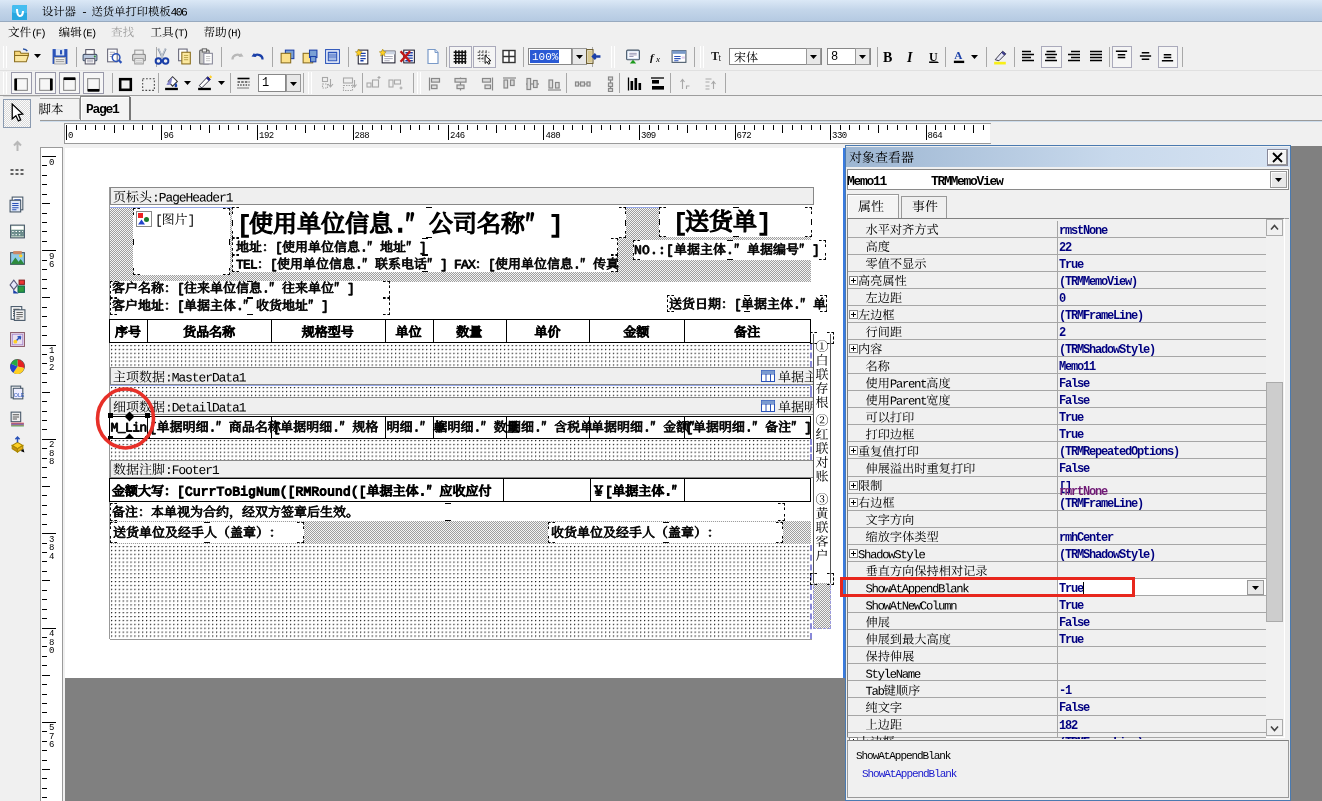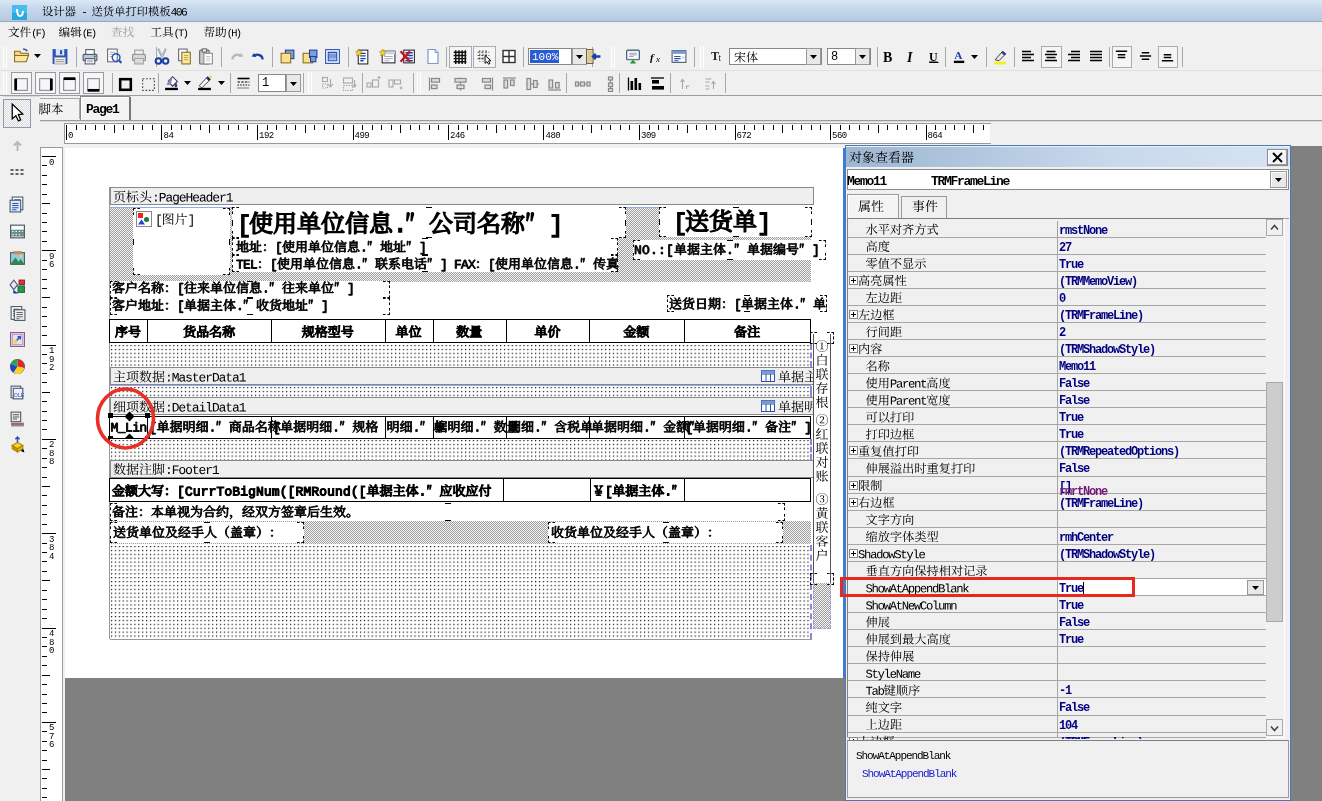--- a/index.html
+++ b/index.html
@@ -596,28 +596,28 @@
       <path d="M889.5 1 V6"></path>
       <path d="M899.5 1 V6"></path>
       <path d="M908.5 1 V9"></path>
       <path d="M918.5 1 V6"></path>
     </g>
   </svg>
 <div style="position:absolute;left:64px;top:123px;width:927px;height:1px;background:#9a9a9a"></div>
 <div style="position:absolute;left:64px;top:123px;width:1px;height:20px;background:#9a9a9a"></div>
 <div style="position:absolute;left:64px;top:142.5px;width:927px;height:1px;background:#9a9a9a"></div>
 <div style="position:absolute;left:68px;top:130.5px;font:9px 'Liberation Mono', monospace;color:#000;white-space:pre;letter-spacing:-0.5px">0</div>
-<div style="position:absolute;left:163.5px;top:130.5px;font:9px 'Liberation Mono', monospace;color:#000;white-space:pre;letter-spacing:-0.5px">84</div>
+<div style="position:absolute;left:163.5px;top:130.5px;font:9px 'Liberation Mono', monospace;color:#000;white-space:pre;letter-spacing:-0.5px">96</div>
 <div style="position:absolute;left:259px;top:130.5px;font:9px 'Liberation Mono', monospace;color:#000;white-space:pre;letter-spacing:-0.5px">192</div>
-<div style="position:absolute;left:354.5px;top:130.5px;font:9px 'Liberation Mono', monospace;color:#000;white-space:pre;letter-spacing:-0.5px">499</div>
+<div style="position:absolute;left:354.5px;top:130.5px;font:9px 'Liberation Mono', monospace;color:#000;white-space:pre;letter-spacing:-0.5px">288</div>
 <div style="position:absolute;left:450px;top:130.5px;font:9px 'Liberation Mono', monospace;color:#000;white-space:pre;letter-spacing:-0.5px">246</div>
 <div style="position:absolute;left:545.5px;top:130.5px;font:9px 'Liberation Mono', monospace;color:#000;white-space:pre;letter-spacing:-0.5px">480</div>
 <div style="position:absolute;left:641px;top:130.5px;font:9px 'Liberation Mono', monospace;color:#000;white-space:pre;letter-spacing:-0.5px">309</div>
 <div style="position:absolute;left:736.5px;top:130.5px;font:9px 'Liberation Mono', monospace;color:#000;white-space:pre;letter-spacing:-0.5px">672</div>
-<div style="position:absolute;left:832px;top:130.5px;font:9px 'Liberation Mono', monospace;color:#000;white-space:pre;letter-spacing:-0.5px">560</div>
+<div style="position:absolute;left:832px;top:130.5px;font:9px 'Liberation Mono', monospace;color:#000;white-space:pre;letter-spacing:-0.5px">330</div>
 <div style="position:absolute;left:927.5px;top:130.5px;font:9px 'Liberation Mono', monospace;color:#000;white-space:pre;letter-spacing:-0.5px">864</div>
 <svg style="position:absolute;left:41px;top:148px;" width="21" height="653" viewBox="0 0 21 653">
     <rect x="0" y="0" width="21" height="653" fill="#fff"></rect>
     <g stroke="#000" stroke-width="1" shape-rendering="crispEdges">
       <path d="M1 8.5 H15"></path>
       <path d="M1 17.5 H6"></path>
       <path d="M1 27.5 H6"></path>
       <path d="M1 36.5 H6"></path>
       <path d="M1 46.5 H6"></path>
       <path d="M1 55.5 H9"></path>
@@ -1540,35 +1540,35 @@
     </g>
   </svg>
 <div style="position:absolute;left:845px;top:145px;width:446px;height:656px;background:#f0f0f0;border:1px solid #4a7ab0"></div>
 <div style="position:absolute;left:846px;top:147px;width:444px;height:20px;background:linear-gradient(90deg,#9db6d2,#c8d9ec 60%,#d7e3f2)"></div>
 <div style="position:absolute;left:1267px;top:149px;width:21px;height:17px;background:#f4f4f4;border:1px solid #889;box-shadow:inset -1px -1px 0 #999, inset 1px 1px 0 #fff"></div>
 <svg style="position:absolute;left:1272px;top:152px;" width="11" height="11" viewBox="0 0 11 11">
     <path d="M1 1 L10 10 M10 1 L1 10" stroke="#000" stroke-width="1.8"></path>
   </svg>
 <div style="position:absolute;left:847px;top:169px;width:442px;height:21px;background:#fff;border:1px solid #8a8a8a"></div>
 <div style="position:absolute;left:847px;top:173.5px;font:bold 13px 'Liberation Mono', monospace;color:#000;white-space:pre;letter-spacing:-1.3px">Memo11</div>
-<div style="position:absolute;left:931px;top:173.5px;font:bold 13px 'Liberation Mono', monospace;color:#000;white-space:pre;letter-spacing:-1.3px">TRMFrameLine</div>
+<div style="position:absolute;left:931px;top:173.5px;font:bold 13px 'Liberation Mono', monospace;color:#000;white-space:pre;letter-spacing:-1.3px">TRMMemoView</div>
 <div style="position:absolute;left:1270px;top:171px;width:17px;height:17px;background:#e8e8e8;border:1px solid #999;box-shadow:inset 1px 1px 0 #fff"></div>
 <svg style="position:absolute;left:1274px;top:177px;" width="9" height="6" viewBox="0 0 9 6">
     <path d="M1 1 l3.5 4 3.5 -4 Z" fill="#000"></path>
   </svg>
 <div style="position:absolute;left:847px;top:194px;width:52px;height:24px;background:#f4f4f4;border:1px solid #999;border-bottom:none;box-shadow:inset 1px 1px 0 #fff"></div>
 <div style="position:absolute;left:901px;top:196px;width:46px;height:22px;background:#f0f0f0;border:1px solid #999;border-bottom:none"></div>
 <div style="position:absolute;left:847px;top:217.5px;width:442px;height:1px;background:#999"></div>
 <div style="position:absolute;left:847px;top:218px;width:438px;height:520px;background:#f0f0f0;border-top:1px solid #808080;border-left:1px solid #808080;border-right:1px solid #fff;border-bottom:1px solid #fff"></div>
 <div style="position:absolute;left:848px;top:236.57px;width:418px;height:1px;background:#a6a6a6"></div>
 <div style="position:absolute;left:1057px;top:220.5px;width:1px;height:17.07px;background:#a6a6a6"></div>
 <div style="position:absolute;left:1059px;top:223.5px;font:bold 12px 'Liberation Mono', monospace;color:#000080;white-space:pre;letter-spacing:-1.2px">rmstNone</div>
 <div style="position:absolute;left:848px;top:253.64px;width:418px;height:1px;background:#a6a6a6"></div>
 <div style="position:absolute;left:1057px;top:237.57px;width:1px;height:17.07px;background:#a6a6a6"></div>
-<div style="position:absolute;left:1059px;top:240.57px;font:bold 12px 'Liberation Mono', monospace;color:#000080;white-space:pre;letter-spacing:-1.2px">27</div>
+<div style="position:absolute;left:1059px;top:240.57px;font:bold 12px 'Liberation Mono', monospace;color:#000080;white-space:pre;letter-spacing:-1.2px">22</div>
 <div style="position:absolute;left:848px;top:270.71px;width:418px;height:1px;background:#a6a6a6"></div>
 <div style="position:absolute;left:1057px;top:254.64px;width:1px;height:17.07px;background:#a6a6a6"></div>
 <div style="position:absolute;left:1059px;top:257.64px;font:bold 12px 'Liberation Mono', monospace;color:#000080;white-space:pre;letter-spacing:-1.2px">True</div>
 <div style="position:absolute;left:848px;top:287.78px;width:418px;height:1px;background:#a6a6a6"></div>
 <div style="position:absolute;left:1057px;top:271.71px;width:1px;height:17.07px;background:#a6a6a6"></div>
 <svg style="position:absolute;left:849px;top:275.71px;" width="9" height="9" viewBox="0 0 9 9">
     <rect x="0.5" y="0.5" width="8" height="8" fill="#fff" stroke="#888"></rect>
     <path d="M2 4.5 h5 M4.5 2 v5" stroke="#000"></path>
   </svg>
 <div style="position:absolute;left:1059px;top:274.71px;font:bold 12px 'Liberation Mono', monospace;color:#000080;white-space:pre;letter-spacing:-1.2px">(TRMMemoView)</div>
@@ -1669,21 +1669,21 @@
 <div style="position:absolute;left:848px;top:680.39px;width:418px;height:1px;background:#a6a6a6"></div>
 <div style="position:absolute;left:1057px;top:664.32px;width:1px;height:17.07px;background:#a6a6a6"></div>
 <div style="position:absolute;left:848px;top:697.46px;width:418px;height:1px;background:#a6a6a6"></div>
 <div style="position:absolute;left:1057px;top:681.39px;width:1px;height:17.07px;background:#a6a6a6"></div>
 <div style="position:absolute;left:1059px;top:684.39px;font:bold 12px 'Liberation Mono', monospace;color:#000080;white-space:pre;letter-spacing:-1.2px">-1</div>
 <div style="position:absolute;left:848px;top:714.53px;width:418px;height:1px;background:#a6a6a6"></div>
 <div style="position:absolute;left:1057px;top:698.46px;width:1px;height:17.07px;background:#a6a6a6"></div>
 <div style="position:absolute;left:1059px;top:701.46px;font:bold 12px 'Liberation Mono', monospace;color:#000080;white-space:pre;letter-spacing:-1.2px">False</div>
 <div style="position:absolute;left:848px;top:731.6px;width:418px;height:1px;background:#a6a6a6"></div>
 <div style="position:absolute;left:1057px;top:715.53px;width:1px;height:17.07px;background:#a6a6a6"></div>
-<div style="position:absolute;left:1059px;top:718.53px;font:bold 12px 'Liberation Mono', monospace;color:#000080;white-space:pre;letter-spacing:-1.2px">104</div>
+<div style="position:absolute;left:1059px;top:718.53px;font:bold 12px 'Liberation Mono', monospace;color:#000080;white-space:pre;letter-spacing:-1.2px">182</div>
 <div style="position:absolute;left:848px;top:737px;width:418px;height:1px;background:#a6a6a6"></div>
 <div style="position:absolute;left:1057px;top:732.6px;width:1px;height:5.4px;background:#a6a6a6"></div>
 <svg style="position:absolute;left:849px;top:736.6px;" width="9" height="9" viewBox="0 0 9 9">
     <rect x="0.5" y="0.5" width="8" height="8" fill="#fff" stroke="#888"></rect>
     <path d="M2 4.5 h5 M4.5 2 v5" stroke="#000"></path>
   </svg>
 <div style="position:absolute;left:1059px;top:735.6px;font:bold 12px 'Liberation Mono', monospace;color:#000080;white-space:pre;letter-spacing:-1.2px;clip-path:inset(0 0 10.6px 0)">(TRMFrameLine)</div>
 <div style="position:absolute;left:1266px;top:219px;width:18px;height:518px;background:#f1f1f1"></div>
 <div style="position:absolute;left:1266px;top:219px;width:17px;height:17px;background:#f0f0f0;border:1px solid #aaa"></div>
 <svg style="position:absolute;left:1270px;top:224px;" width="9" height="7" viewBox="0 0 9 7">

